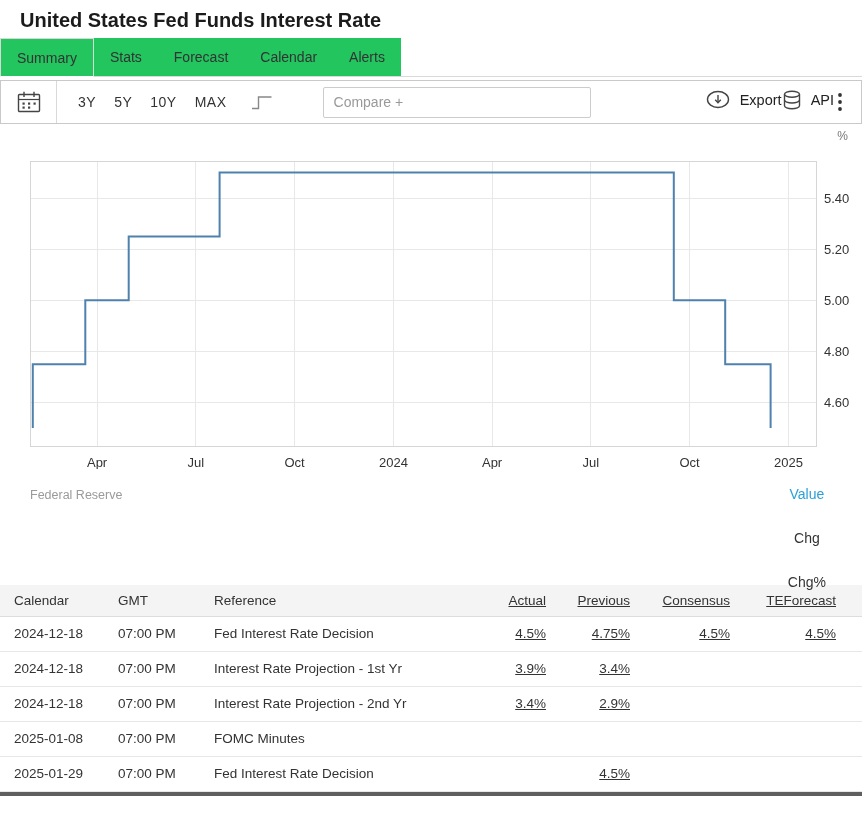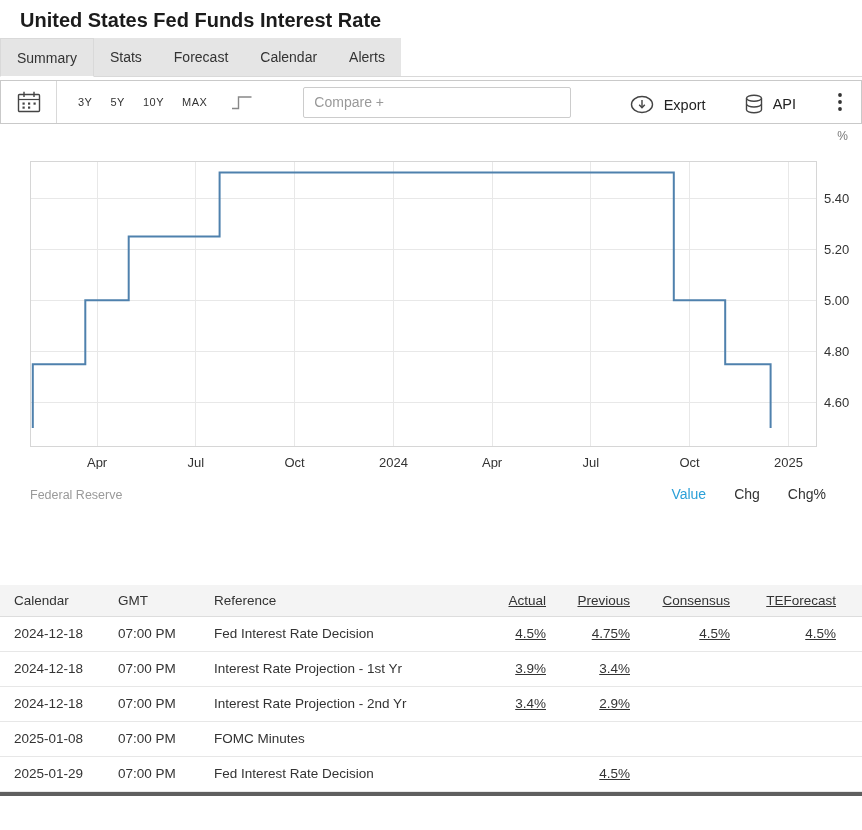--- a/index.html
+++ b/index.html
@@ -9,42 +9,42 @@
     background: #fff;
     font-family: "Liberation Sans", sans-serif;
     color: #333;
   }
 
   
   .page-title { font-size: 20px; line-height: 18px; font-weight: 700; color: #1b1b1b; padding: 11px 8px 9px 20px; }
 
   
   .tab-bar { display: flex; border-bottom: 1px solid #d9d9d9; height: 39px; align-items: stretch; }
-  .tab { display: flex; align-items: center; padding: 0 16px; font-size: 14px; color: #333; cursor: pointer; background: #e5e5e5; }
+  .tab { display: flex; align-items: center; padding: 0 16px; font-size: 14px; color: #333; cursor: pointer; background: #22c55e; }
   .tab.active { border: 1px solid #d9d9d9; border-bottom: 1px solid #fff; margin-bottom: -1px; }
   .caret { width: 0; height: 0; border-left: 4px solid transparent; border-right: 4px solid transparent; border-top: 5px solid #333; margin-left: 7px; display: inline-block; }
 
   
   .toolbar { margin-top: 3px; border: 1px solid #c9c9c9; height: 44px; display: flex; align-items: center; }
   .cal-btn { width: 56px; height: 100%; display: flex; align-items: center; justify-content: center; border-right: 1px solid #d9d9d9; cursor: pointer; }
   .ranges { display: flex; gap: 14px; margin-left: 19px; }
-  .range-btn { font-size: 11px; letter-spacing: 0.5px; color: #333; background: none; border: none; cursor: pointer; font-family: inherit; padding: 4px 2px; }
+  .range-btn { font-size: 14px; letter-spacing: 0.5px; color: #333; background: none; border: none; cursor: pointer; font-family: inherit; padding: 4px 2px; }
   .step-btn { margin-left: 18px; cursor: pointer; display: flex; align-items: center; padding: 4px; background: none; border: none; }
   .compare-input { margin-left: 46px; width: 268px; height: 31px; border: 1px solid #ccc; border-radius: 2px; padding: 0 10px; font-size: 14px; color: #333; font-family: inherit; outline: none; }
   .compare-input::placeholder { color: #999; }
-  .tb-right { margin-left: auto; display: flex; align-items: flex-end; gap: 38px; padding-right: 15px; }
+  .tb-right { margin-left: auto; display: flex; align-items: flex-start; padding-right: 15px; }
   .tb-item { display: flex; align-items: center; gap: 9px; font-size: 14.5px; color: #222; cursor: pointer; background: none; border: none; font-family: inherit; }
   .kebab-btn { cursor: pointer; background: none; border: none; padding: 2px 3px; display: flex; align-items: center; }
 
   
   #chart-svg { display: block; }
   #chart-svg text { font-family: "Liberation Sans", sans-serif; }
   .chart-footer { display: flex; justify-content: space-between; align-items: baseline; padding: 17px 36px 0 30px; height: 35px; }
   .source { color: #9a9a9a; font-size: 12.5px; }
-  .modes { display: flex; gap: 28px; font-size: 14px; }
+  .modes { display: flex; gap: 28px; font-size: 14px; flex-direction: column; }
   .mode { color: #333; cursor: pointer; background: none; border: none; font-family: inherit; font-size: 14px; }
   .mode.active { }
 
   
   .cal-section { margin-top: 81px; }
   table { width: 100%; border-collapse: collapse; table-layout: fixed; font-size: 13.5px; }
   th { background: #f4f4f4; font-weight: 400; text-align: left; height: 31px; padding: 0 12px; color: #333; border-bottom: 1px solid #ddd; }
   td { height: 35px; padding: 0 12px; border-bottom: 1px solid #e7e7e7; color: #333; overflow: hidden; white-space: nowrap; }
   th.num, td.num { text-align: right; text-decoration: underline; }
   th.last, td.last { padding-right: 26px; }

